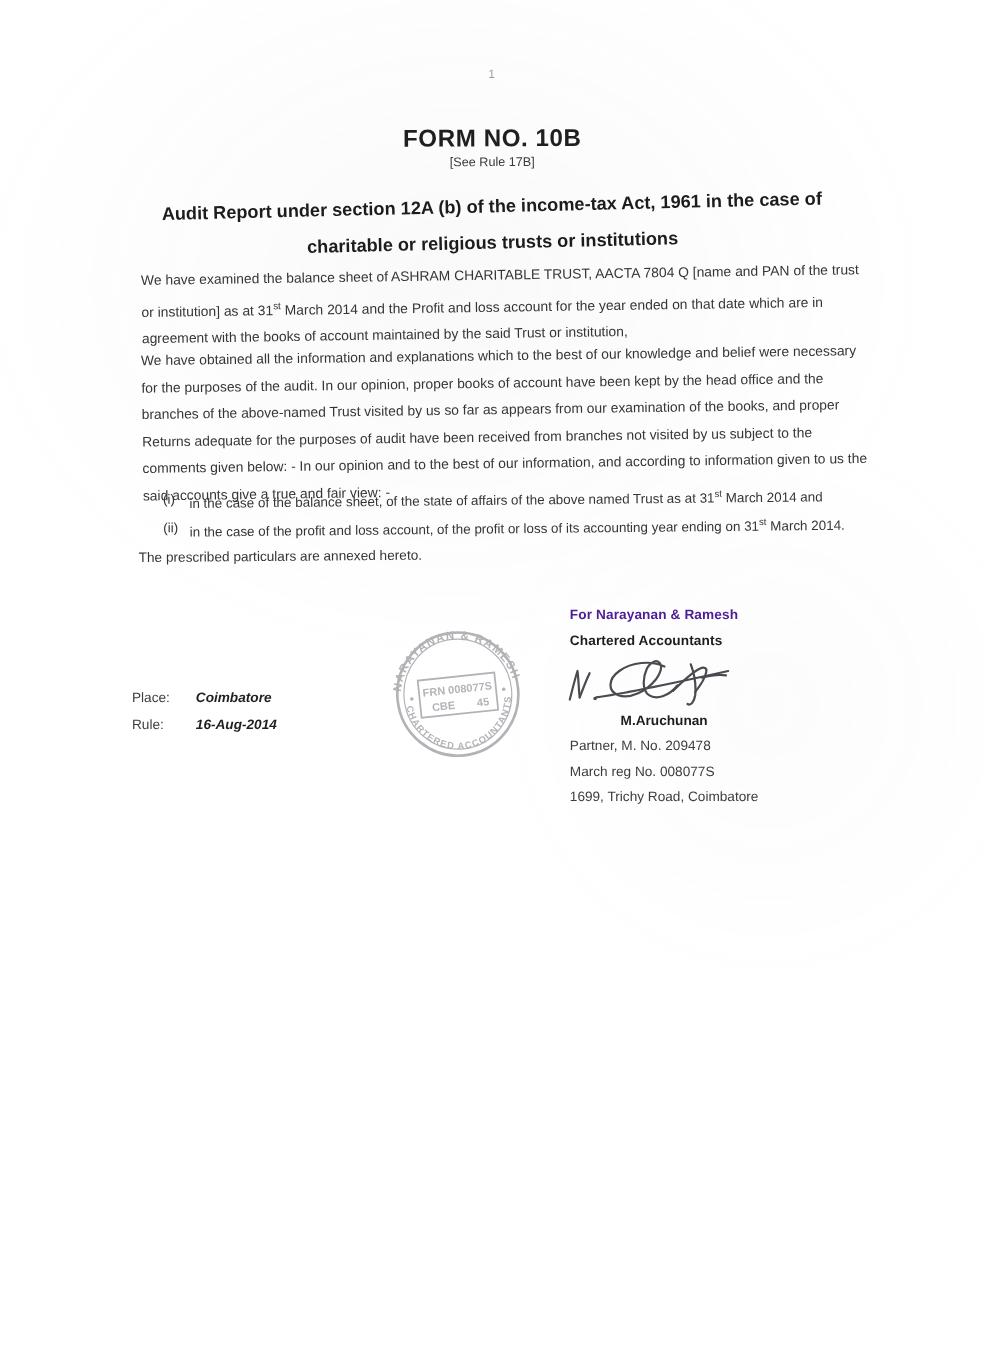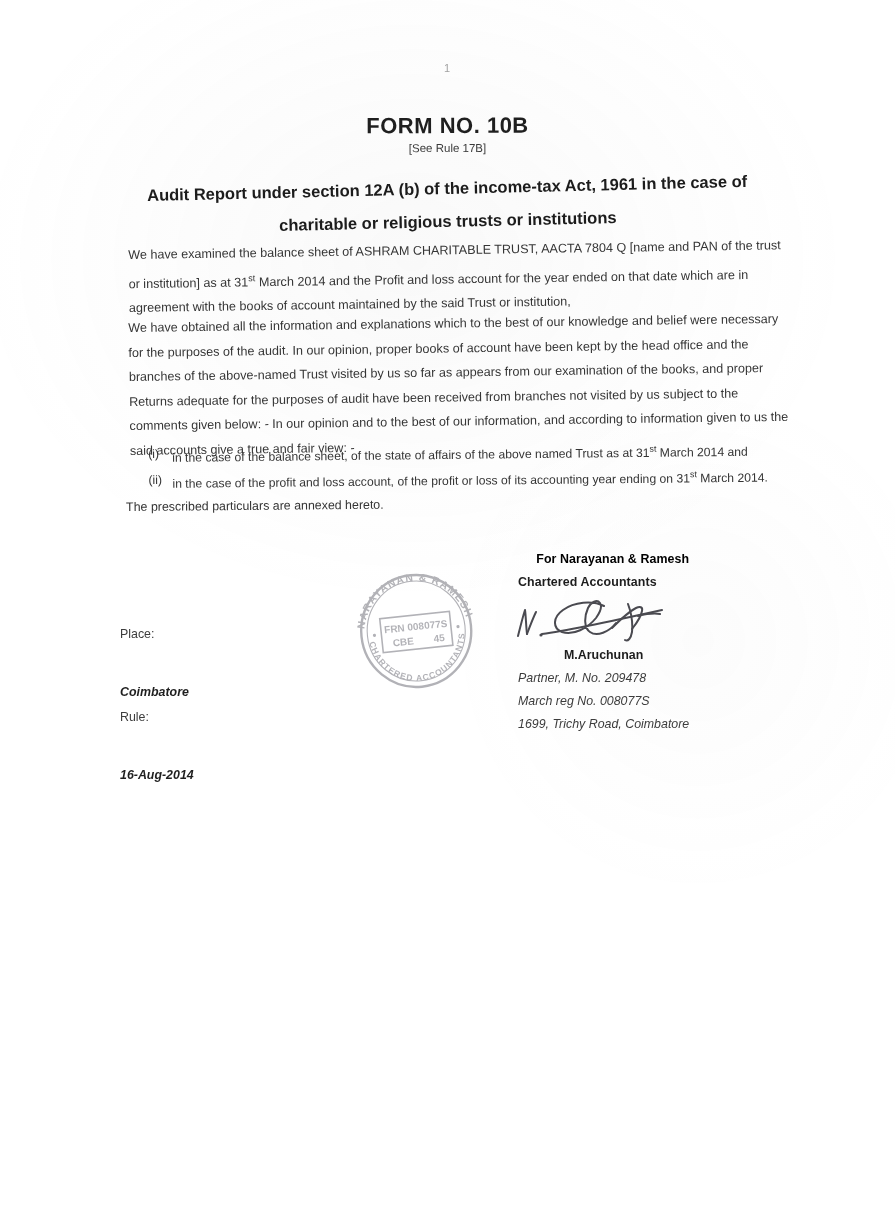--- a/index.html
+++ b/index.html
@@ -122,38 +122,38 @@
 
   
   .placedate {
     position: absolute;
     left: 120px;
     top: 622px;
     font-size: 12.4px;
     line-height: 25px;
     color: #333;
   }
-  .pd-row { display: flex; flex-direction: column; }
+  .pd-row { display: flex; }
   .pd-label { width: 58px; flex: 0 0 58px; color: #3d3d3d; }
   .pd-value { font-weight: bold; color: #1f1f1f; font-style: italic; }
 
   
   .signblock {
     position: absolute;
     left: 518px;
     top: 548px;
     font-size: 12.4px;
     line-height: 23px;
     color: #333;
   }
-  .sign-firm { font-weight: bold; color: #000000; letter-spacing: .1px; text-align: right; }
+  .sign-firm { font-weight: bold; color: #4c1d95; letter-spacing: .1px; }
   .sign-desig { font-weight: bold; color: #1d1d1d; letter-spacing: .1px; margin-bottom: 2px; }
   .sign-space { height: 48px; position: relative; }
   .sign-name { font-weight: bold; color: #1d1d1d; text-align: center; }
-  .sign-meta { color: #3c3c3c; font-style: italic; }
+  .sign-meta { color: #3c3c3c; }
 
   .signature-svg {
     position: absolute;
     left: -6px;
     top: -6px;
     width: 190px;
     height: 62px;
     opacity: .82;
   }
 

